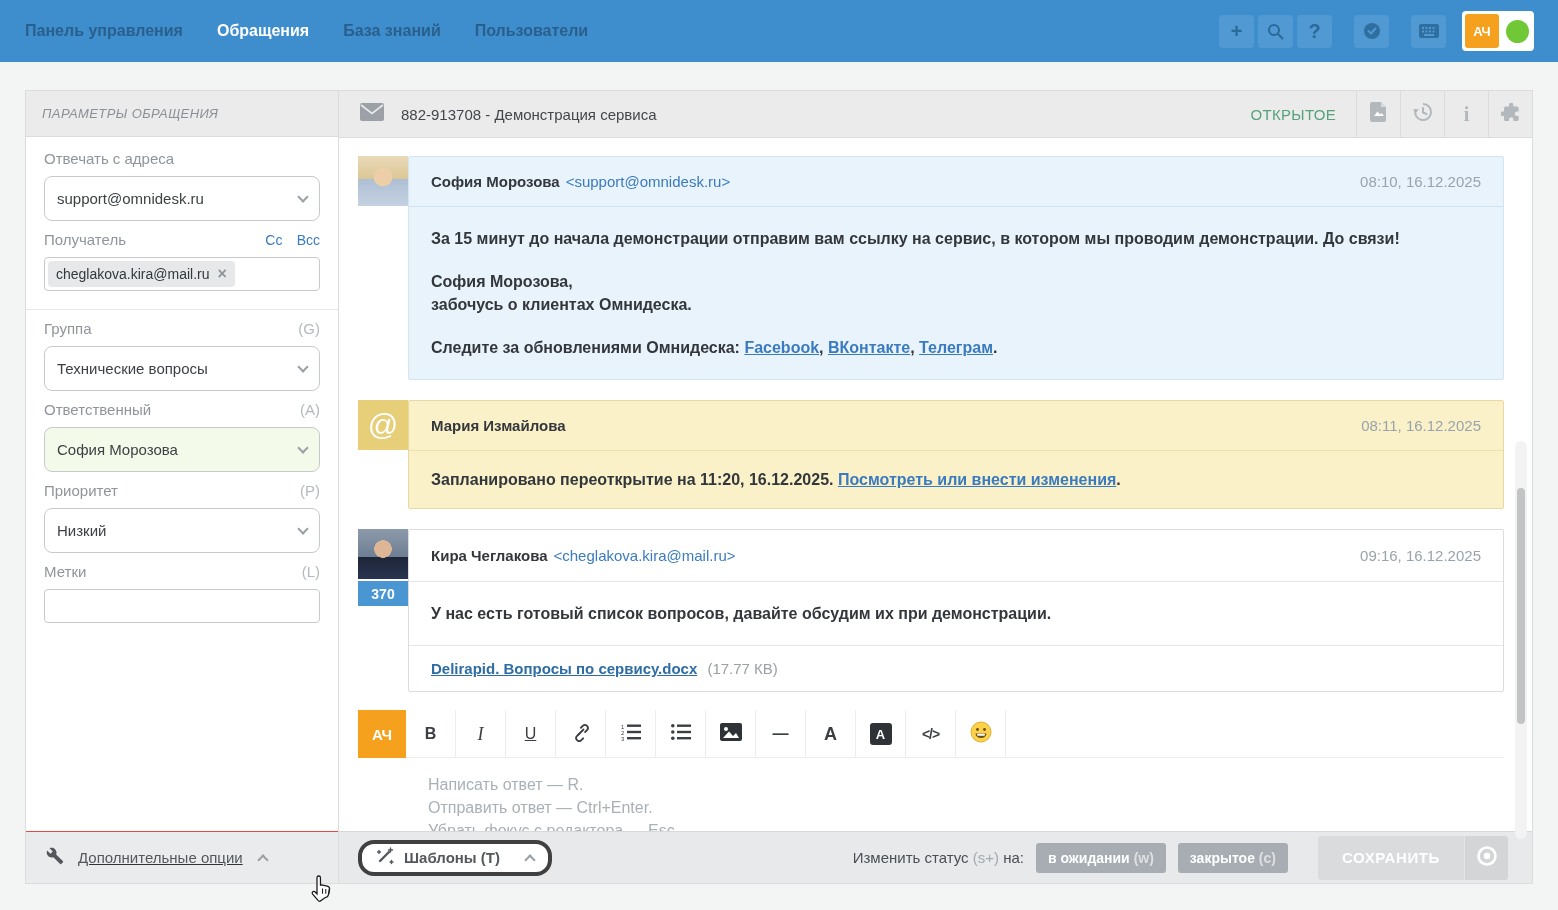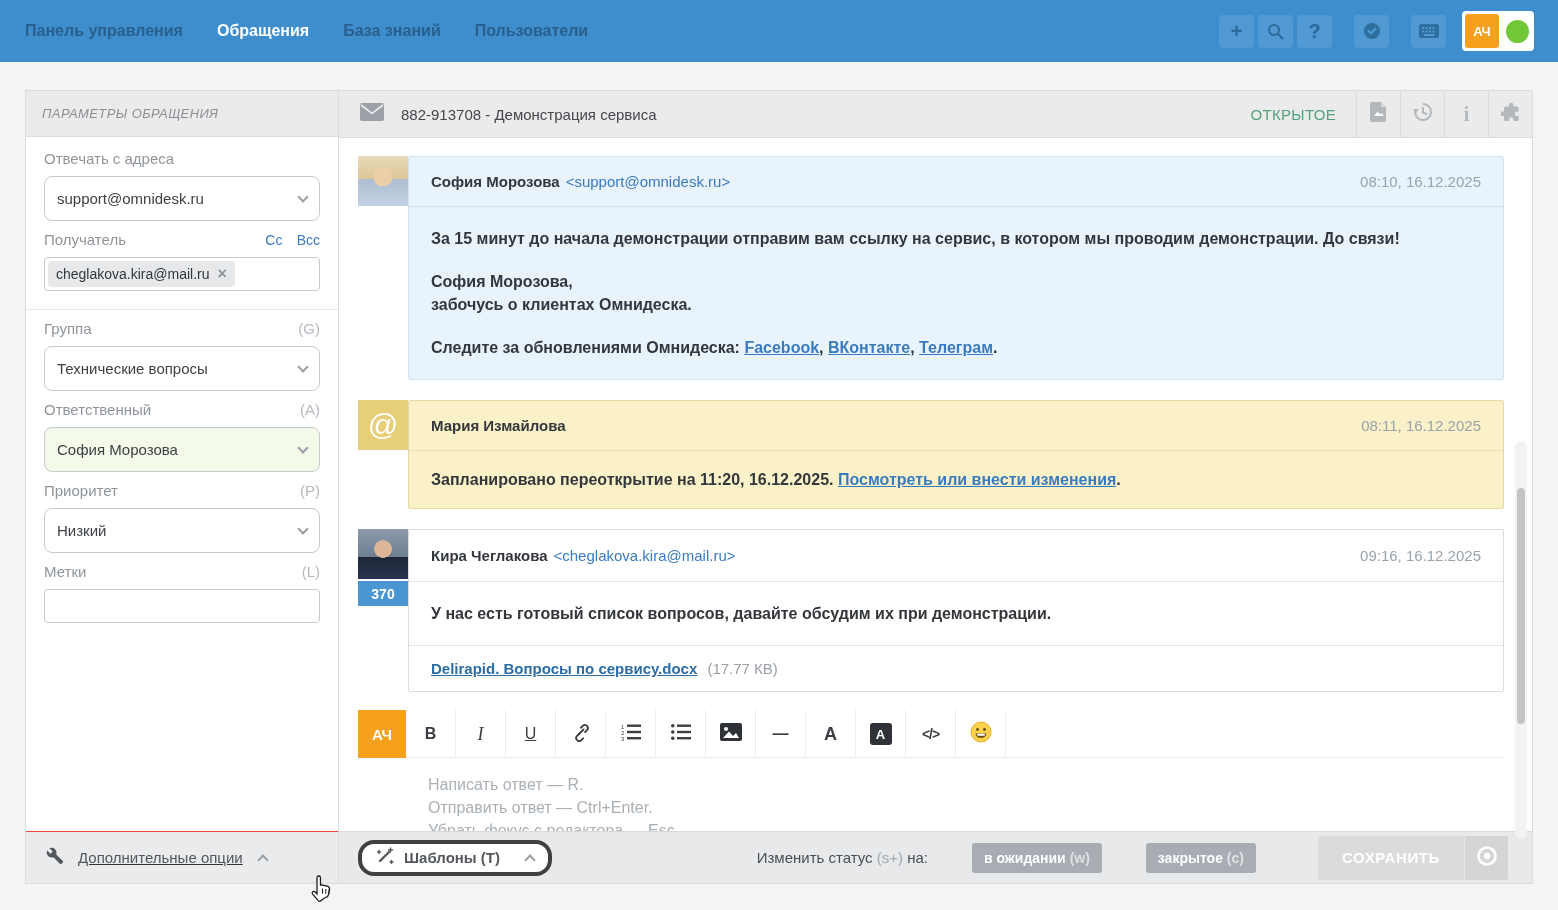--- a/index.html
+++ b/index.html
@@ -112,21 +112,21 @@
   .editor-text { padding:15px 0 0 22px; cursor:text; min-height:90px; }
   .ph-line { color:#a9b0b6; font-size:16px; line-height:23px; }
 
   
   .main-footer { position:absolute; bottom:0; left:0; right:0; height:52px; background:#e8e9eb; border-top:1px solid #d9d9d9;
                  display:flex; align-items:center; padding:0 24px 0 19px; }
   .tpl-btn { width:194px; height:36px; background:#fff; border:4px solid #404040; border-radius:16px;
              display:flex; align-items:center; padding:0 14px; cursor:pointer; }
   .tpl-label { font-size:15px; font-weight:bold; color:#54585c; margin-left:10px; }
   .tpl-btn .chev { margin-left:auto; }
-  .status-group { margin-left:auto; display:flex; align-items:center;gap:32px; }
+  .status-group { margin-left:auto; display:flex; align-items:center; }
   .status-text { font-size:15px; color:#4a4f54; }
   .status-text .dim { color:#a3a9ae; }
   .st-btn { height:30px; padding:0 12px; margin-left:12px; background:#a8adb3; border:none; border-radius:3px;
             color:#fff; font-size:14px; font-weight:bold; font-family:"Liberation Sans",sans-serif; cursor:pointer; }
   .st-btn .hk { color:rgba(255,255,255,.62); font-weight:bold; }
   .save-btn { margin-left:30px; height:44px; display:flex; border-radius:3px; overflow:hidden; cursor:pointer; }
   .save-main { background:#d9dbdd; color:#fff; font-weight:bold; font-size:15px; letter-spacing:.6px;
                display:flex; align-items:center; padding:0 24px; }
   .save-icon-seg { width:44px; background:#d3d5d7; border-left:1px solid #e2e3e5; display:flex; align-items:center; justify-content:center; }
 

